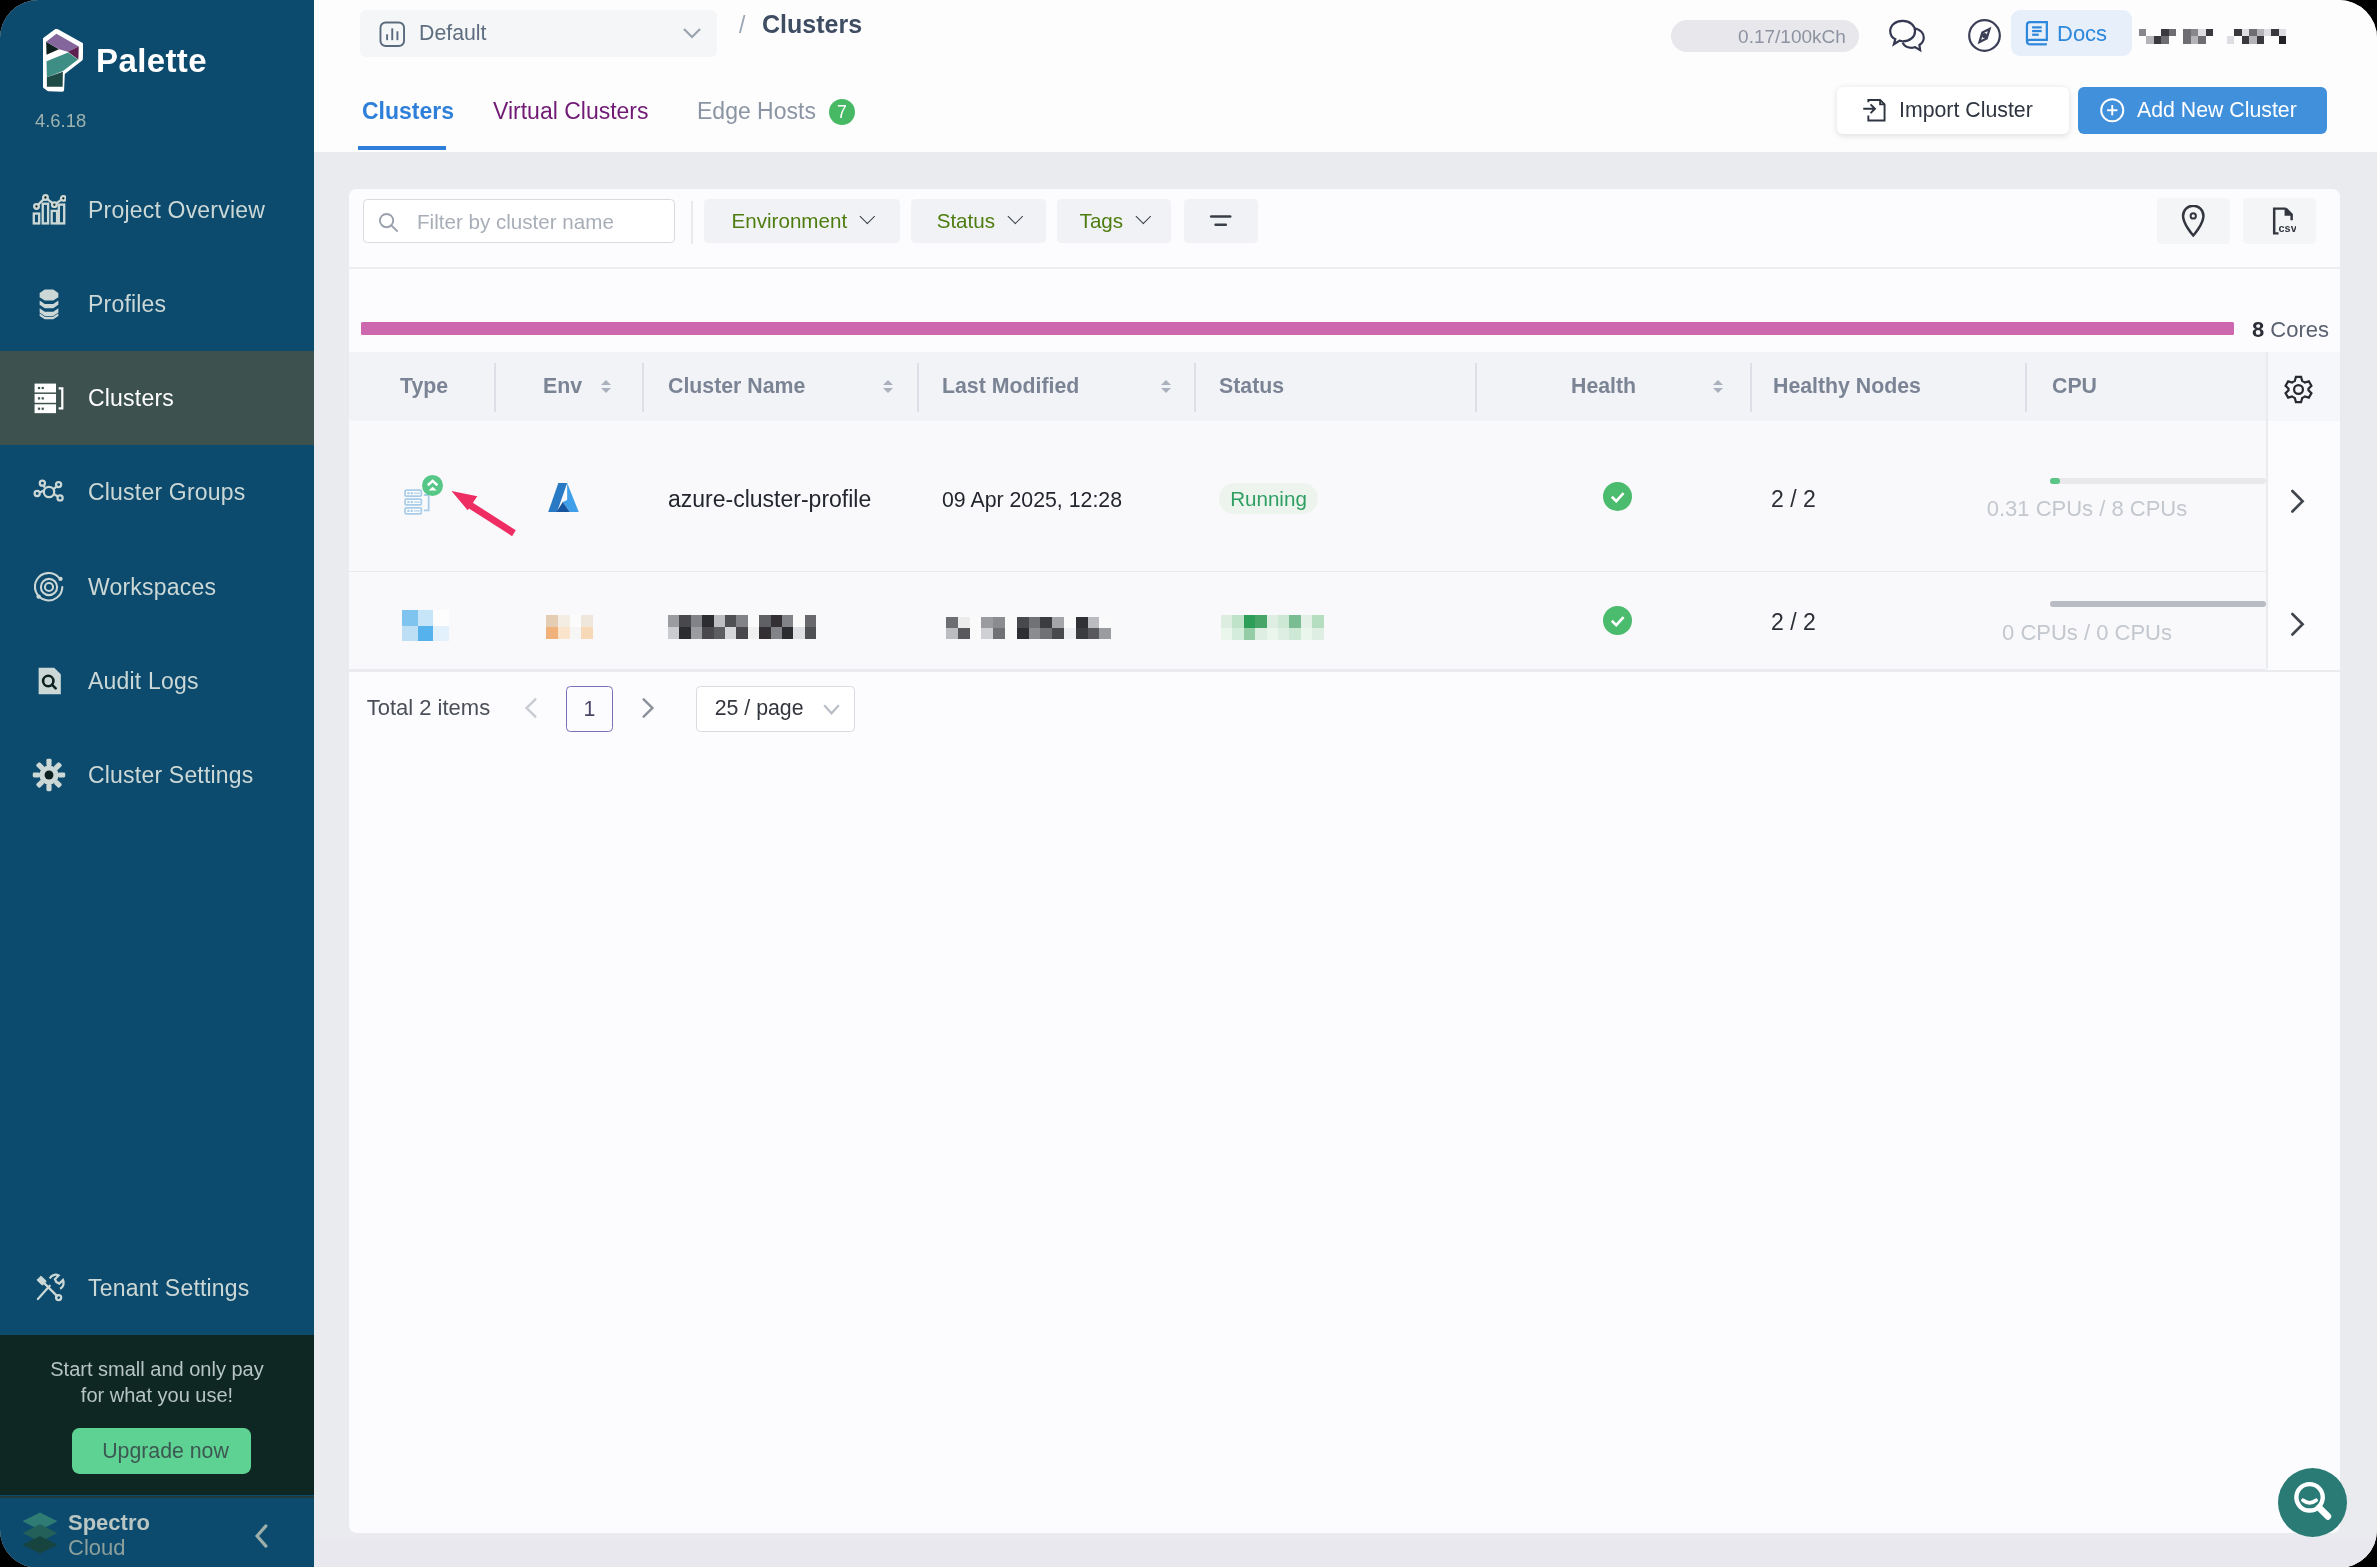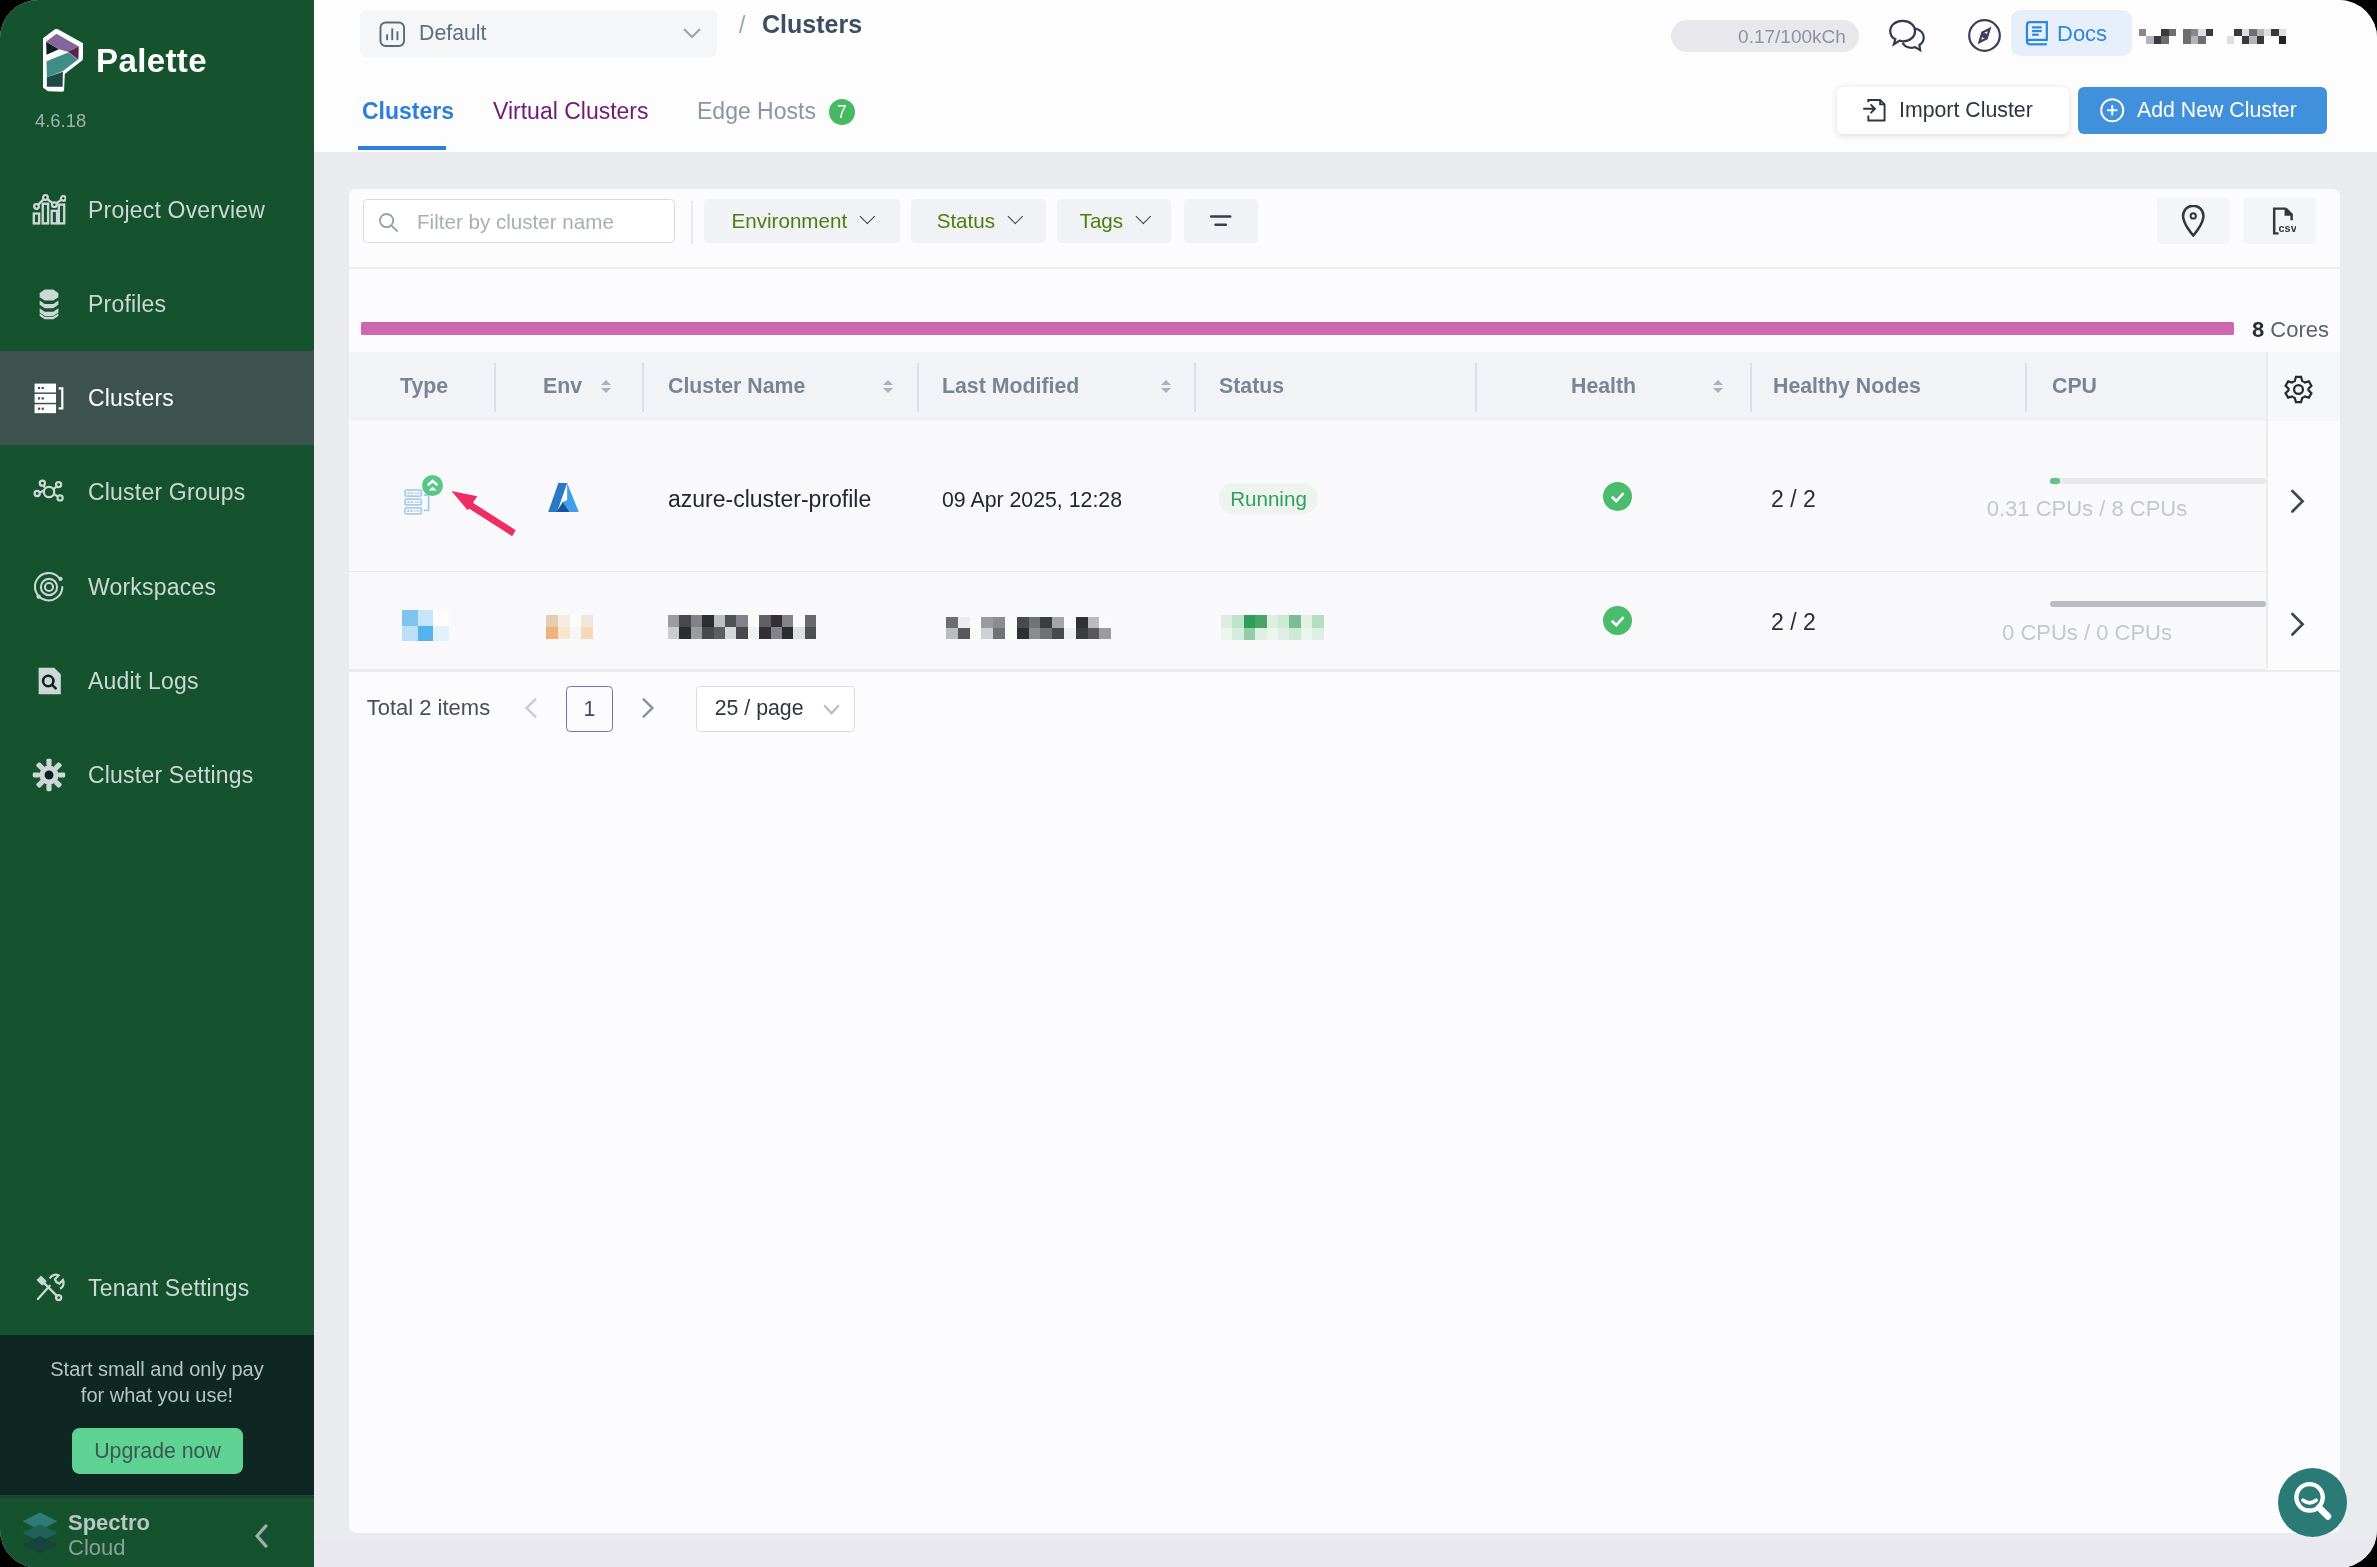--- a/index.html
+++ b/index.html
@@ -1,20 +1,20 @@
 <!DOCTYPE html>
 <html style="font-size:11.8px"><head>
 <meta charset="utf-8">
 <style>
   html,body{margin:0;padding:0;background:#000;}
   body{width:2377px;height:1568px;position:relative;font-family:"Liberation Sans",sans-serif;-webkit-font-smoothing:antialiased;}
   #app{position:absolute;inset:0;background:#eaebef;border-radius:38px;overflow:hidden;}
   .abs{position:absolute;}
   
-  #sb{position:absolute;left:0;top:0;width:314px;height:1568px;background:#14532d;}
+  #sb{position:absolute;left:0;top:0;width:314px;height:1568px;background:#0c4a6e;}
   .sbitem{position:absolute;left:0;width:314px;height:94px;}
   .sbitem .ic{position:absolute;left:32px;top:50%;transform:translateY(-50%);width:34px;height:34px;}
   .sbitem .tx{position:absolute;left:88px;top:50%;transform:translateY(-50%);font-size:23px;color:#ccd8d6;letter-spacing:0.2px;}
   .sbitem.act{background:#3d524e;}
   .sbitem.act .tx{color:#fff;}
   
   #hdr{position:absolute;left:314px;top:0;width:2063px;height:152px;background:#fdfdfe;}
   
   #gray{position:absolute;left:314px;top:152px;width:2063px;height:1416px;background:#eaebef;}
   #gray:after{content:"";position:absolute;left:0;bottom:0;width:100%;height:29.4px;background:#e8e8ee;}
@@ -144,21 +144,21 @@
         <path d="M8 38 L24 20" stroke-linecap="round"></path>
         <path d="M24 10 a 9 9 0 0 1 12 -4 l -5 5 l 2 4 l 4 2 l 5 -5 a 9 9 0 0 1 -4 12"></path>
         <path d="M12 8 l 6 6 M8 12 l 6 6 M10 10 l 24 24" stroke-linecap="round"></path>
         <circle cx="36" cy="36" r="3.5"></circle>
       </svg>
       <div class="tx">Tenant Settings</div>
     </div>
 
     <div class="abs" style="left:0;top:1335px;width:314px;height:160px;background:#0e2722;">
       <div class="abs" style="left:0;top:20.6px;width:314px;text-align:center;font-size:20px;color:#b7c5c2;line-height:26px;">Start small and only pay<br>for what you use!</div>
-      <div class="abs" style="left:72px;top:93px;width:171px;height:46px;background:#5ed292;border-radius:7.4px;display:flex;align-items:center;justify-content:center;font-size:21.3px;color:#3c5852;">Upgrade now</div>
+      <div class="abs" style="left:72px;top:93px;width:171px;height:46px;background:#5ed292;border-radius:7.4px;display:flex;align-items:center;justify-content:center;font-size:21.3px;color:#3c5852;padding-left:8px;">Upgrade now</div>
     </div>
     <div class="abs" style="left:0;top:1496px;width:314px;height:1.5px;background:#243a36;"></div>
 
     <svg class="abs" style="left:20.6px;top:1511px;width:38px;height:44px;" viewBox="0 0 52 60">
       <polygon points="26,2 50,14 26,26 2,14" fill="#2e7c74"></polygon>
       <polygon points="26,18 50,30 26,42 2,30" fill="#236059"></polygon>
       <polygon points="26,34 50,46 26,58 2,46" fill="#17443f"></polygon>
     </svg>
     <div class="abs" style="left:68px;top:1510px;font-size:22px;font-weight:700;color:#b9c6c3;">Spectro</div>
     <div class="abs" style="left:68px;top:1535px;font-size:22px;color:#8da09c;">Cloud</div>

